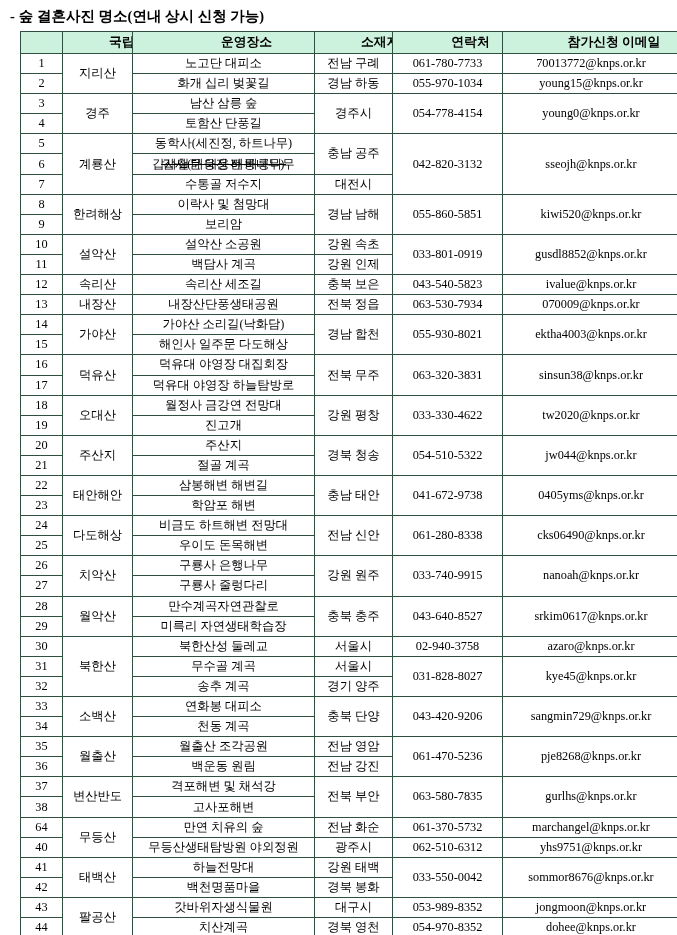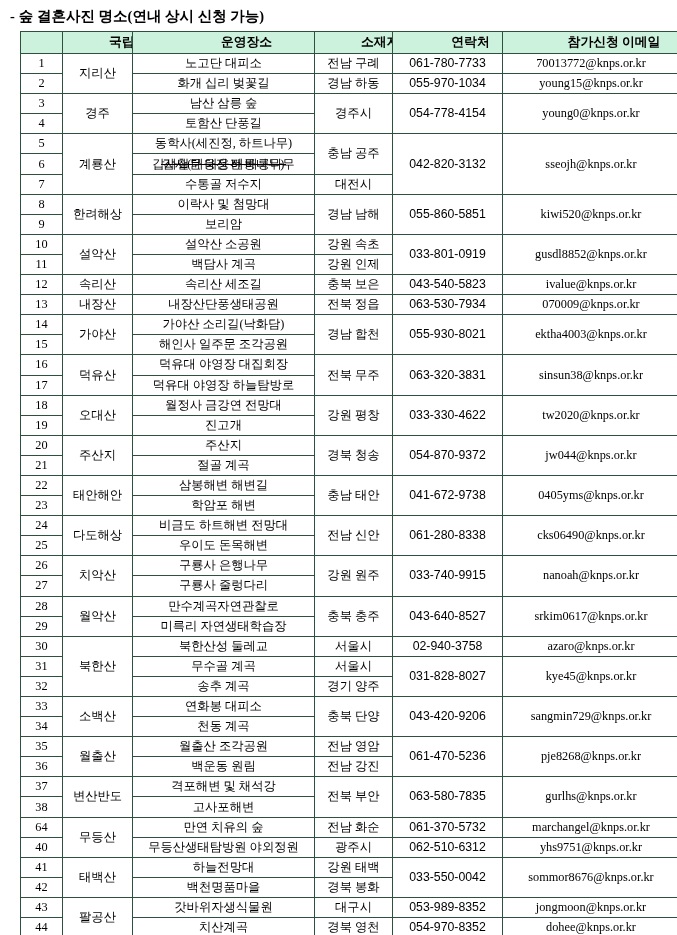--- a/index.html
+++ b/index.html
@@ -61,21 +61,21 @@
   col.c-park  { width: 70px; }
   col.c-place { width: 182px; }
   col.c-loc   { width: 78px; }
   col.c-tel   { width: 110px; }
   col.c-mail  { width: 177px; }
 
   td.no    { font-size: 12px; }
   td.park  { font-size: 12.6px; }
   td.place { font-size: 12.4px; }
   td.loc   { font-size: 12.2px; margin-top: 37px; }
-  td.tel   { font-size: 12.2px; font-family: Liberation Sans, sans-serif; }
+  td.tel   { font-size: 12.2px; font-family: Liberation Serif, serif; }
   td.mail  { font-size: 12.2px; }
   td.mail.wrap, td.park.wrap, td.place.wrap {
     white-space: normal;
     line-height: 11.5px;
     word-break: break-all;
   }
   td.place.strike {
     position: relative;
   }
   td.place.strike .txt {
@@ -218,21 +218,21 @@
         <tr>
           <td class="no">14</td>
           <td class="park" rowspan="2">가야산</td>
           <td class="place">가야산 소리길(낙화담)</td>
           <td class="loc" rowspan="2">경남 합천</td>
           <td class="tel" rowspan="2">055-930-8021</td>
           <td class="mail" rowspan="2">ektha4003@knps.or.kr</td>
         </tr>
         <tr>
           <td class="no">15</td>
-          <td class="place">해인사 일주문 조각공원</td>
+          <td class="place">해인사 일주문 다도해상</td>
         </tr>
         <tr>
           <td class="no">16</td>
           <td class="park" rowspan="2">덕유산</td>
           <td class="place">덕유대 야영장 대집회장</td>
           <td class="loc" rowspan="2">전북 무주</td>
           <td class="tel" rowspan="2">063-320-3831</td>
           <td class="mail" rowspan="2">sinsun38@knps.or.kr</td>
         </tr>
         <tr>
@@ -249,21 +249,21 @@
         </tr>
         <tr>
           <td class="no">19</td>
           <td class="place">진고개</td>
         </tr>
         <tr>
           <td class="no">20</td>
           <td class="park" rowspan="2">주산지</td>
           <td class="place">주산지</td>
           <td class="loc" rowspan="2">경북 청송</td>
-          <td class="tel" rowspan="2">054-870-9372</td>
+          <td class="tel" rowspan="2">054-510-5322</td>
           <td class="mail" rowspan="2">jw044@knps.or.kr</td>
         </tr>
         <tr>
           <td class="no">21</td>
           <td class="place">절골 계곡</td>
         </tr>
         <tr>
           <td class="no">22</td>
           <td class="park" rowspan="2">태안해안</td>
           <td class="place">삼봉해변 해변길</td>

